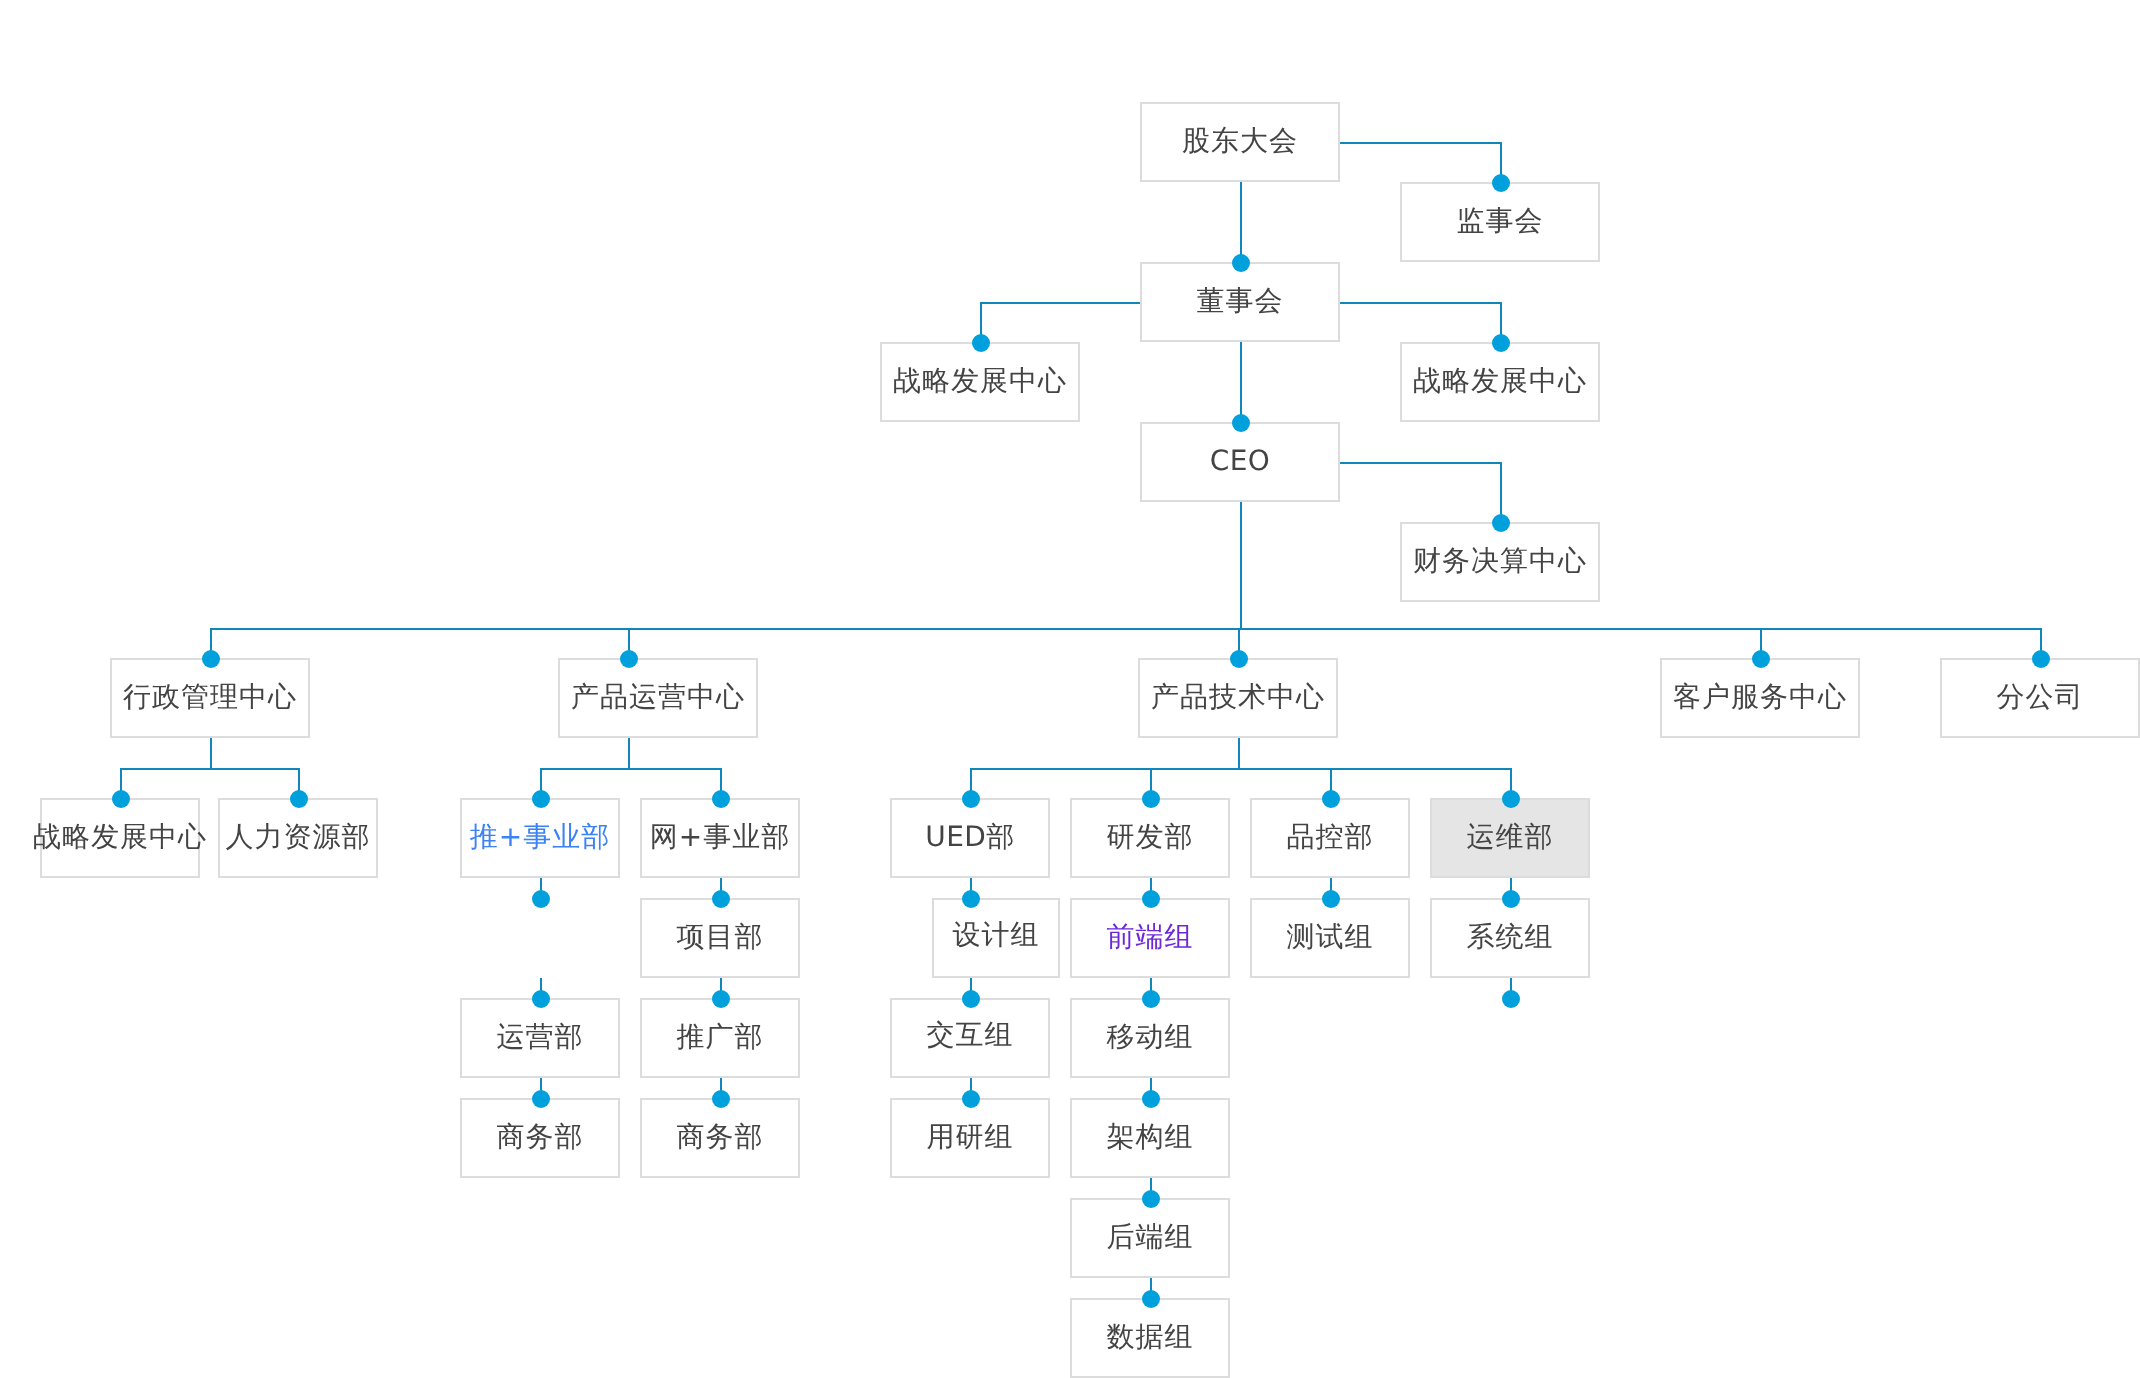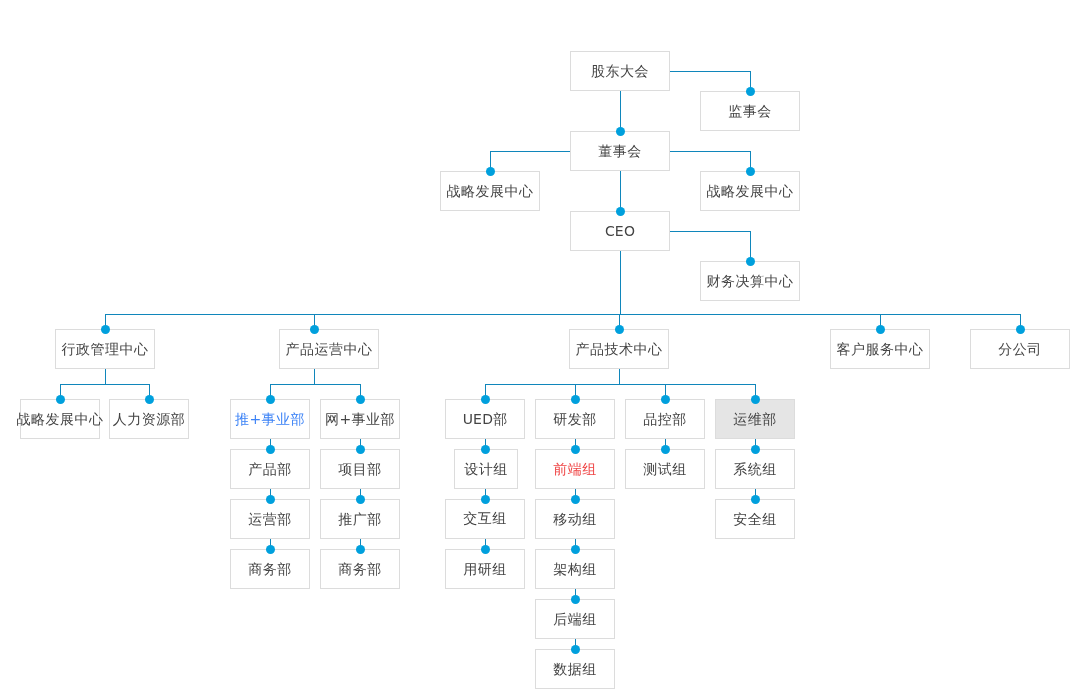--- a/index.html
+++ b/index.html
@@ -181,23 +181,20 @@
     </div>
     <div class="node" style="left: 109px; top: 399px; width: 80px; height: 40px; border-color: rgb(220, 220, 220); background: rgb(255, 255, 255); color: rgb(68, 68, 68); font-size: 14px;">
       <span>人力资源部</span>
     </div>
     <div class="node" style="left: 230px; top: 399px; width: 80px; height: 40px; border-color: rgb(220, 220, 220); background: rgb(255, 255, 255); color: #3b82f6; font-size: 14px;">
       <span>推+事业部</span>
     </div>
     <div class="node" style="left: 320px; top: 399px; width: 80px; height: 40px; border-color: rgb(220, 220, 220); background: rgb(255, 255, 255); color: rgb(68, 68, 68); font-size: 14px;">
       <span>网+事业部</span>
     </div>
-    <div class="node" style="left: 230px; top: 449px; width: 80px; height: 40px; border-color: rgb(220, 220, 220); background: rgb(255, 255, 255); color: rgb(68, 68, 68); font-size: 14px;">
-      <span>产品部</span>
-    </div>
     <div class="node" style="left: 320px; top: 449px; width: 80px; height: 40px; border-color: rgb(220, 220, 220); background: rgb(255, 255, 255); color: rgb(68, 68, 68); font-size: 14px;">
       <span>项目部</span>
     </div>
     <div class="node" style="left: 230px; top: 499px; width: 80px; height: 40px; border-color: rgb(220, 220, 220); background: rgb(255, 255, 255); color: rgb(68, 68, 68); font-size: 14px;">
       <span>运营部</span>
     </div>
     <div class="node" style="left: 320px; top: 499px; width: 80px; height: 40px; border-color: rgb(220, 220, 220); background: rgb(255, 255, 255); color: rgb(68, 68, 68); font-size: 14px;">
       <span>推广部</span>
     </div>
     <div class="node" style="left: 230px; top: 549px; width: 80px; height: 40px; border-color: rgb(220, 220, 220); background: rgb(255, 255, 255); color: rgb(68, 68, 68); font-size: 14px;">
@@ -211,40 +208,37 @@
     </div>
     <div class="node" style="left: 535px; top: 399px; width: 80px; height: 40px; border-color: rgb(220, 220, 220); background: rgb(255, 255, 255); color: rgb(68, 68, 68); font-size: 14px;">
       <span>研发部</span>
     </div>
     <div class="node" style="left: 625px; top: 399px; width: 80px; height: 40px; border-color: rgb(220, 220, 220); background: rgb(255, 255, 255); color: rgb(68, 68, 68); font-size: 14px;">
       <span>品控部</span>
     </div>
     <div class="node" style="left: 715px; top: 399px; width: 80px; height: 40px; border-color: rgb(220, 220, 220); background: #e5e5e5; color: rgb(68, 68, 68); font-size: 14px;">
       <span>运维部</span>
     </div>
-    <div class="node" style="left: 454px; top: 449px; width: 64px; height: 40px; border-color: rgb(220, 220, 220); background: rgb(255, 255, 255); color: rgb(68, 68, 68); font-size: 14px;">
+    <div class="node" style="left: 466px; top: 449px; width: 64px; height: 40px; border-color: rgb(220, 220, 220); background: rgb(255, 255, 255); color: rgb(68, 68, 68); font-size: 14px; font-family: Liberation Serif, serif;">
       <span>设计组</span>
     </div>
-    <div class="node" style="left: 535px; top: 449px; width: 80px; height: 40px; border-color: rgb(220, 220, 220); background: rgb(255, 255, 255); color: #ef4444; font-size: 14px;">
+    <div class="node" style="left: 535px; top: 449px; width: 80px; height: 40px; border-color: rgb(220, 220, 220); background: rgb(255, 255, 255); color: #6d28d9; font-size: 14px;">
       <span>前端组</span>
     </div>
     <div class="node" style="left: 625px; top: 449px; width: 80px; height: 40px; border-color: rgb(220, 220, 220); background: rgb(255, 255, 255); color: rgb(68, 68, 68); font-size: 14px;">
       <span>测试组</span>
     </div>
     <div class="node" style="left: 715px; top: 449px; width: 80px; height: 40px; border-color: rgb(220, 220, 220); background: rgb(255, 255, 255); color: rgb(68, 68, 68); font-size: 14px;">
       <span>系统组</span>
     </div>
     <div class="node" style="left: 445px; top: 499px; width: 80px; height: 40px; border-color: rgb(220, 220, 220); background: rgb(255, 255, 255); color: rgb(68, 68, 68); font-size: 14px; font-family: Liberation Serif, serif;">
       <span>交互组</span>
     </div>
     <div class="node" style="left: 535px; top: 499px; width: 80px; height: 40px; border-color: rgb(220, 220, 220); background: rgb(255, 255, 255); color: rgb(68, 68, 68); font-size: 14px;">
       <span>移动组</span>
-    </div>
-    <div class="node" style="left: 715px; top: 499px; width: 80px; height: 40px; border-color: rgb(220, 220, 220); background: rgb(255, 255, 255); color: rgb(68, 68, 68); font-size: 14px;">
-      <span>安全组</span>
     </div>
     <div class="node" style="left: 445px; top: 549px; width: 80px; height: 40px; border-color: rgb(220, 220, 220); background: rgb(255, 255, 255); color: rgb(68, 68, 68); font-size: 14px;">
       <span>用研组</span>
     </div>
     <div class="node" style="left: 535px; top: 549px; width: 80px; height: 40px; border-color: rgb(220, 220, 220); background: rgb(255, 255, 255); color: rgb(68, 68, 68); font-size: 14px;">
       <span>架构组</span>
     </div>
     <div class="node" style="left: 535px; top: 599px; width: 80px; height: 40px; border-color: rgb(220, 220, 220); background: rgb(255, 255, 255); color: rgb(68, 68, 68); font-size: 14px;">
       <span>后端组</span>
     </div>

